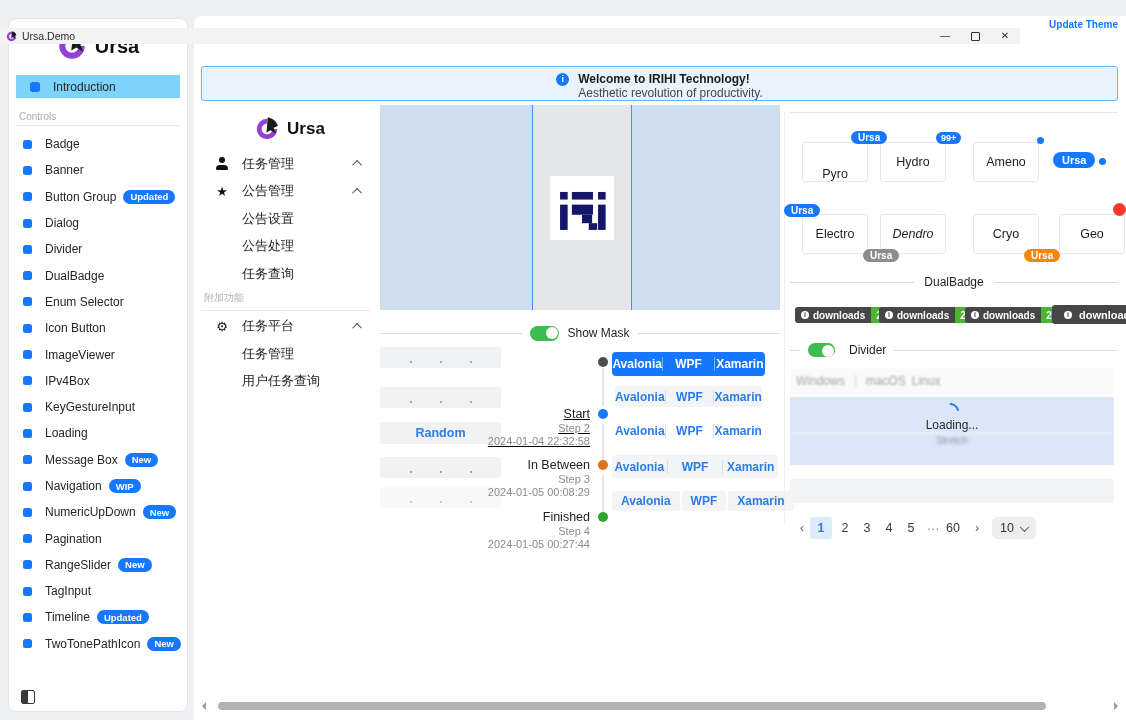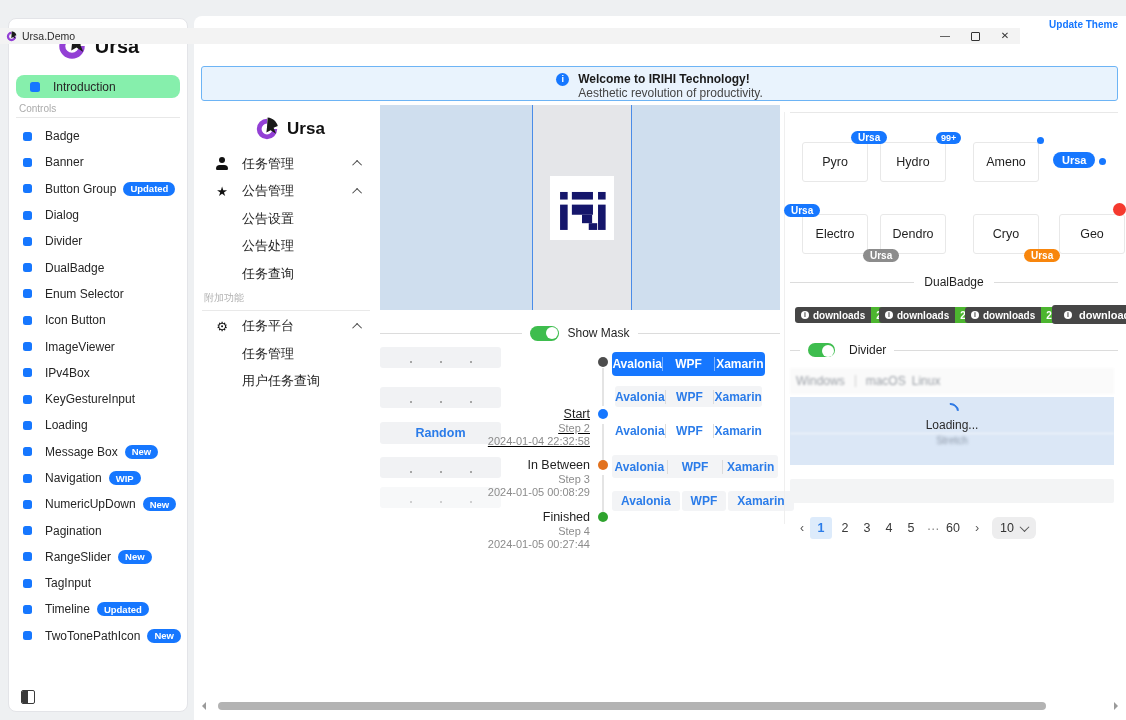--- a/index.html
+++ b/index.html
@@ -12,24 +12,24 @@
   .titlebar .app-ico{width:11px;height:11px;margin:0 5px 0 6px;}
   .win-btns{margin-left:auto;display:flex;align-items:center;}
   .win-btn{width:30px;text-align:center;color:#333;font-size:10px;line-height:16px;cursor:default;}
   .max-glyph{display:inline-block;width:7px;height:7px;border:1px solid #333;border-radius:1px;vertical-align:middle;}
   
   .sidebar{position:absolute;left:8px;top:18px;width:180px;height:694px;background:#fff;
            border:1px solid #e3e4e8;border-radius:8px;box-sizing:border-box;z-index:10;}
   .logo-row{display:flex;align-items:center;justify-content:center;height:54px;gap:8px;}
   .logo-row .logo-svg{width:30px;height:30px;}
   .logo-text{font-size:20px;font-weight:bold;color:#111;}
-  .intro-item{margin:2px 7px 0 7px;height:23px;border-radius:8px;background:#86efac;
+  .intro-item{margin:2px 7px 0 7px;height:23px;border-radius:0;background:#7dd3fc;
               display:flex;align-items:center;}
   .intro-item .dot{width:10px;height:10px;}
-  .s-section{margin:0 7px;padding:5px 0 3px 3px;font-size:10px;color:#ababab;border-bottom:1px solid #e8e8e8;}
+  .s-section{margin:0 7px;padding:13px 0 3px 3px;font-size:10px;color:#ababab;border-bottom:1px solid #e8e8e8;}
   .s-list{margin-top:5px;}
   .s-item{height:26.3px;display:flex;align-items:center;cursor:pointer;}
   .dot{width:9px;height:9px;border-radius:2.5px;background:#1677ff;margin-left:14px;flex:0 0 auto;}
   .s-label{margin-left:13px;font-size:12px;color:#262626;white-space:nowrap;}
   .pill{margin-left:7px;background:#1677ff;color:#fff;font-size:9.5px;font-weight:bold;
         padding:1.5px 7px;border-radius:8px;white-space:nowrap;}
   .panel-icon{position:absolute;left:12px;bottom:7px;width:12px;height:12px;border:1.6px solid #3a3a3a;
               border-radius:2px;overflow:hidden;cursor:pointer;}
   .panel-icon::before{content:"";position:absolute;left:0;top:0;bottom:0;width:50%;background:#3a3a3a;}
   
@@ -303,39 +303,39 @@
   <div class="chips">
     <span class="chip">Avalonia</span>
     <span class="chip">WPF</span>
     <span class="chip">Xamarin</span>
   </div>
 
   <div class="rp-hr"></div>
   <div class="v-div"></div>
 
   <span class="corner-pill" style="left:657px;top:115px;">Ursa</span>
-  <div class="badge-box" style="left:608px;top:126px;">
+  <div class="badge-box" style="left:608px;top:126px;align-items:flex-end;">
     <span>Pyro</span>
     </div>
   <span class="corner-pill" style="left:742px;top:116px;font-size:9px;padding:1px 5px;">99+</span>
   <div class="badge-box" style="left:686px;top:126px;">
     <span>Hydro</span>
     </div>
   <span class="bdot" style="left:843px;top:121px;"></span>
   <div class="badge-box" style="left:779px;top:126px;text-align:right;">
     <span>Ameno</span>
     </div>
   <span class="corner-pill" style="left:859px;top:136px;font-size:11px;padding:2px 9px;border-radius:10px;">Ursa</span>
   <span class="bdot" style="left:905px;top:142px;"></span>
 
   <span class="corner-pill" style="left:590px;top:188px;">Ursa</span>
   <div class="badge-box" style="left:608px;top:198px;">
     <span>Electro</span>
     </div>
-  <div class="badge-box" style="left:686px;top:198px;">
+  <div class="badge-box" style="left:686px;top:198px;font-style:italic;">
     <span>Dendro</span>
     </div>
   <span class="corner-pill pill-gray" style="left:669px;top:233px;">Ursa</span>
   <div class="badge-box" style="left:779px;top:198px;">
     <span>Cryo</span>
     </div>
   <span class="corner-pill pill-orange" style="left:830px;top:233px;">Ursa</span>
   <span class="rdot" style="left:919px;top:187px;"></span>
   <div class="badge-box" style="left:865px;top:198px;">
     <span>Geo</span>

